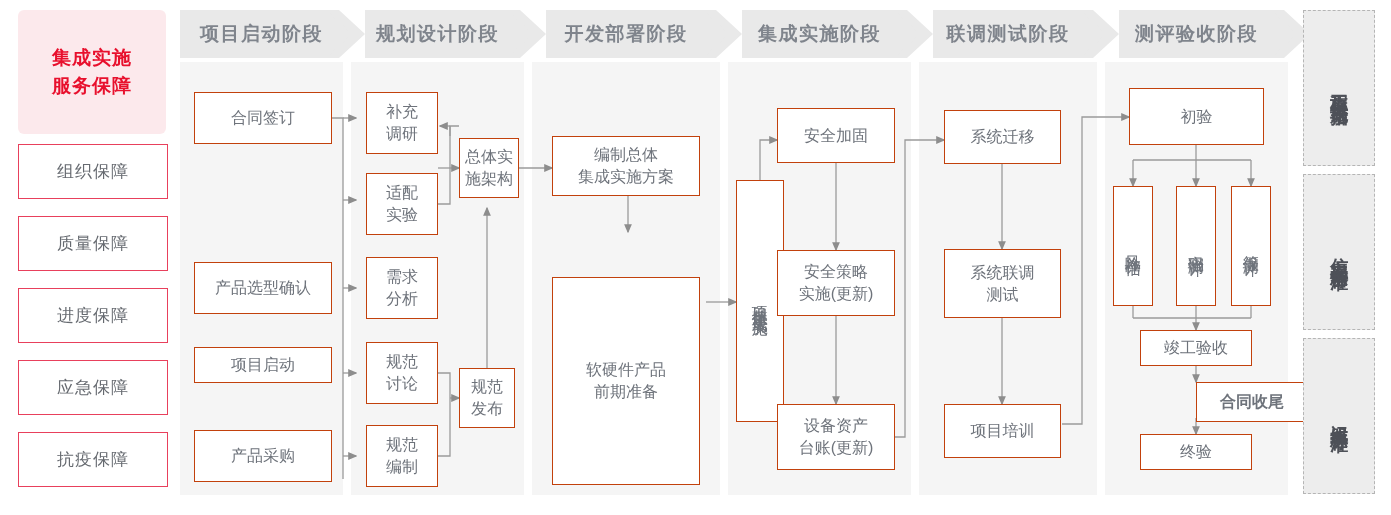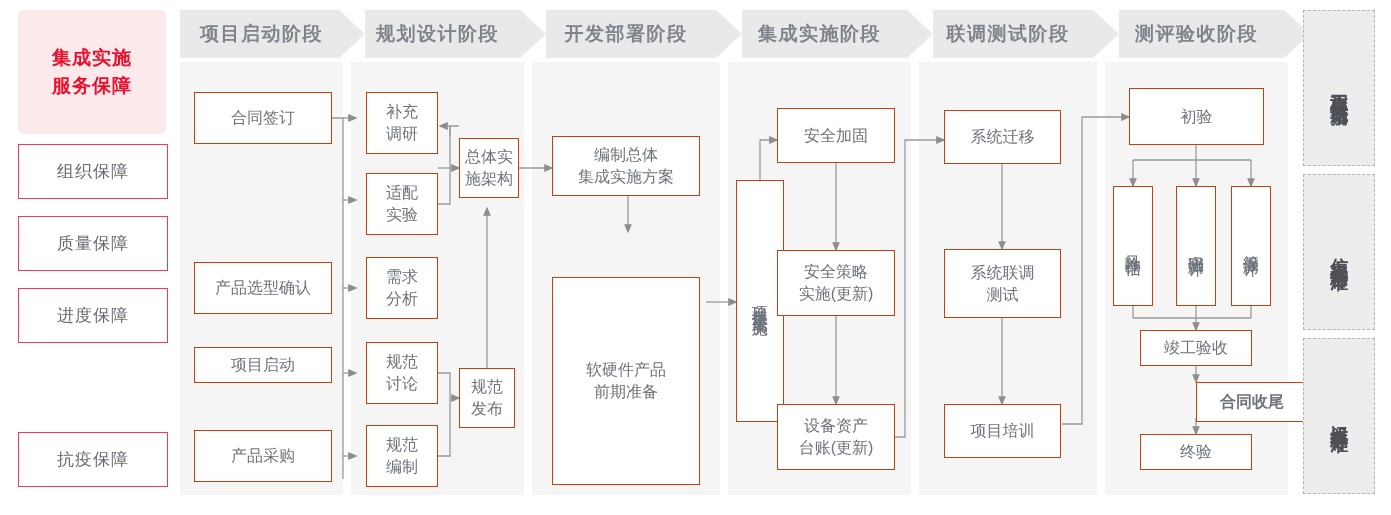--- a/index.html
+++ b/index.html
@@ -83,20 +83,21 @@
     <div class="hero-box">
       <div>
         <div>集成实施</div>
         <div>服务保障</div>
       </div>
     </div>
     <div class="guar-box" style="top:134px">组织保障</div>
     <div class="guar-box" style="top:206px">质量保障</div>
 
     <div class="guar-box" style="top:278px">进度保障</div>
+    <div class="guar-box" style="top:350px">应急保障</div>
     <div class="guar-box" style="top:422px">抗疫保障</div>
   </div>
 
   <div class="col" style="left:180px;width:163px;height:433px;"></div>
   <div class="col" style="left:351px;width:173px;height:433px;"></div>
   <div class="col" style="left:532px;width:188px;height:433px;"></div>
   <div class="col" style="left:728px;width:183px;height:433px;"></div>
   <div class="col" style="left:919px;width:178px;height:433px;"></div>
   <div class="col" style="left:1105px;width:183px;height:433px;"></div>
 

